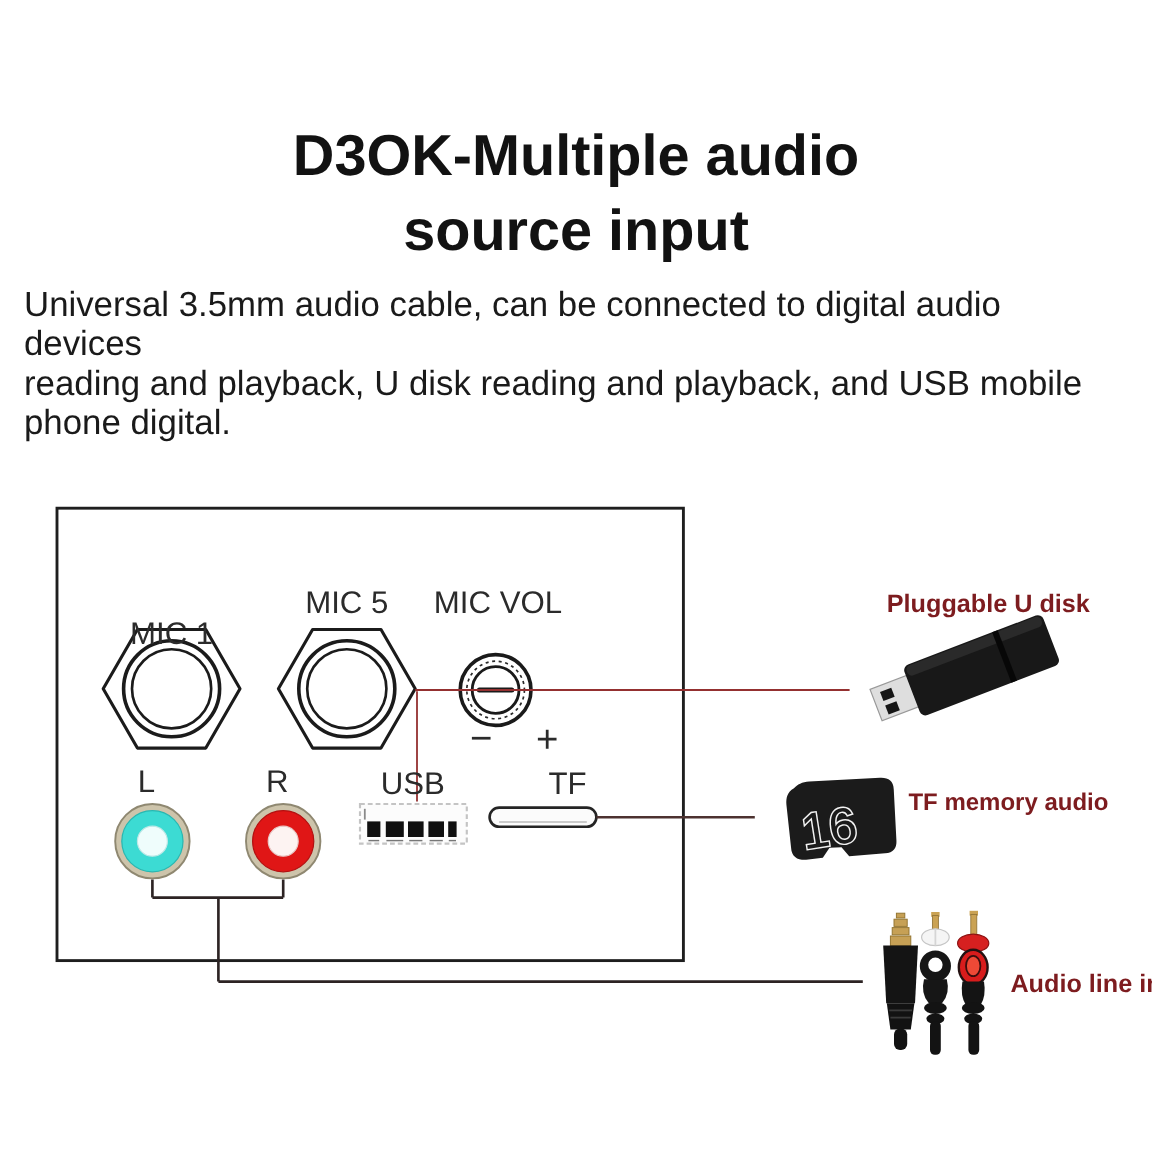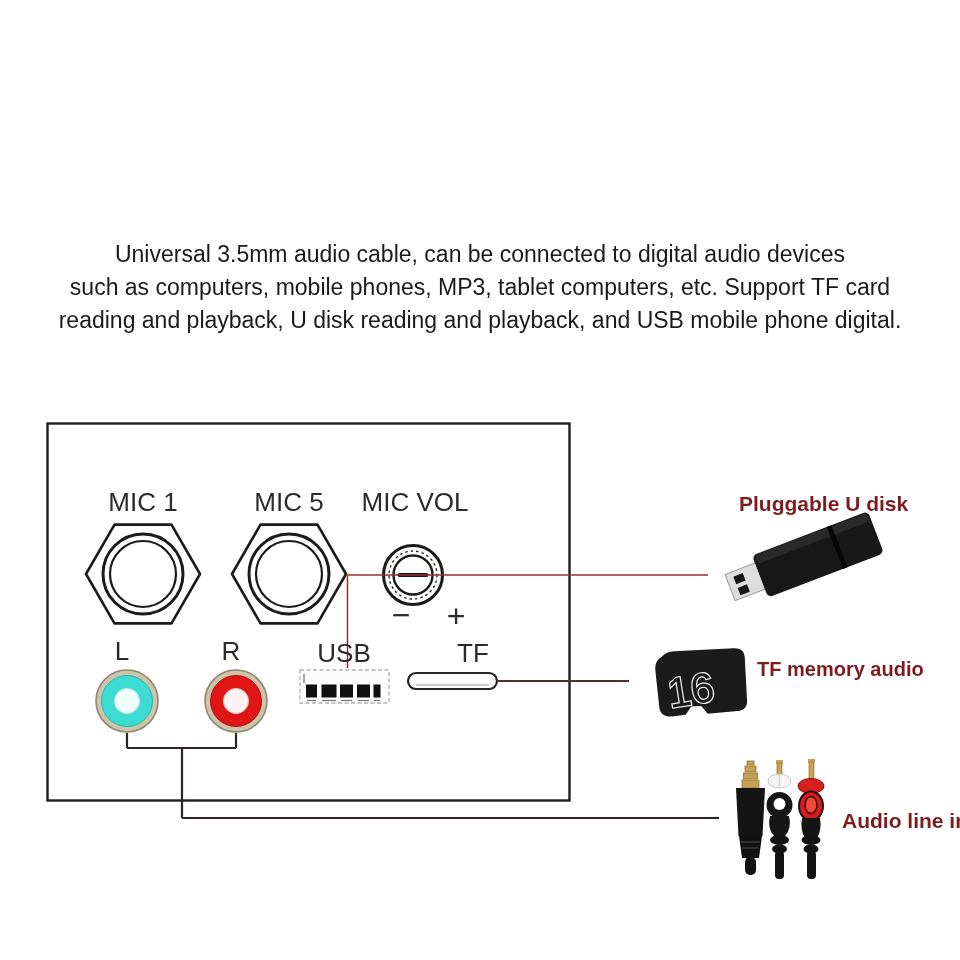--- a/index.html
+++ b/index.html
@@ -1,35 +1,38 @@
 <!DOCTYPE html>
 <html><head>
 <meta charset="utf-8">
 <style>
   html,body{margin:0;padding:0;background:#ffffff;}
   .page{position:relative;width:960px;height:960px;background:#ffffff;overflow:hidden;
         font-family:"Liberation Sans",sans-serif;}
   .title{position:absolute;top:100px;left:0;width:960px;text-align:center;
          font-weight:bold;font-size:48px;line-height:62px;color:#121212;letter-spacing:0;}
-  .desc{position:absolute;top:238px;left:20px;width:920px;text-align:center;
-        font-size:23px;line-height:33px;color:#1a1a1a;}
+  .desc{position:absolute;top:238px;left:20px;width:920px;
+        font-size:29px;line-height:33px;color:#1a1a1a;}
   .plabel{position:absolute;text-align:center;font-size:26px;color:#2b2b2b;}
   .sign{position:absolute;text-align:center;font-size:32px;color:#2b2b2b;}
   .rlabel{position:absolute;font-weight:bold;font-size:21px;color:#7d1c1f;white-space:nowrap;}
   svg{position:absolute;left:0;top:0;}
 </style>
 </head>
 <body>
 
 <div class="page">
 
+  <div class="title">
+    <div>D3OK-Multiple audio</div>
+    <div>source input</div>
+  </div>
 
   <div class="desc">
     <div>Universal 3.5mm audio cable, can be connected to digital audio devices</div>
-    <div>such as computers, mobile phones, MP3, tablet computers, etc. Support TF card</div>
     <div>reading and playback, U disk reading and playback, and USB mobile phone digital.</div>
   </div>
 
   <svg width="960" height="960" viewBox="0 0 960 960">
 
     <rect x="47.5" y="423.5" width="522" height="377" fill="#ffffff" stroke="#1e1e1e" stroke-width="2.4"></rect>
 
     <g>
       <polygon points="200,574 171.5,524.6 114.5,524.6 86,574 114.5,623.4 171.5,623.4" fill="#ffffff" stroke="#1b1b1b" stroke-width="2.6" stroke-linejoin="round"></polygon>
       <circle cx="143" cy="574" r="40" fill="none" stroke="#1b1b1b" stroke-width="3"></circle>
@@ -136,21 +139,21 @@
         <ellipse cx="811" cy="806" rx="12" ry="14.5" fill="#d81c1c" stroke="#231111" stroke-width="2"></ellipse>
         <ellipse cx="811" cy="805" rx="6" ry="8.5" fill="#ee4936" stroke="#3c0d0d" stroke-width="1.5"></ellipse>
         <path d="M802,818 q-2,12 3,20 h12 q5,-8 3,-20 z" fill="#141414"></path>
         <ellipse cx="811" cy="840" rx="9.5" ry="5" fill="#131313"></ellipse>
         <ellipse cx="811" cy="849" rx="7.5" ry="4.5" fill="#131313"></ellipse>
         <rect x="807" y="851" width="9" height="28" rx="4" fill="#131313"></rect>
       </g>
     </g>
   </svg>
 
-  <div class="plabel" style="left:83px;top:487px;width:120px;">MIC 1</div>
+  <div class="plabel" style="left:83px;top:513px;width:120px;">MIC 1</div>
   <div class="plabel" style="left:229px;top:487px;width:120px;">MIC 5</div>
   <div class="plabel" style="left:345px;top:487px;width:140px;">MIC VOL</div>
   <div class="sign" style="left:381px;top:597px;width:40px;">−</div>
   <div class="sign" style="left:436px;top:598px;width:40px;">+</div>
   <div class="plabel" style="left:102px;top:636px;width:40px;">L</div>
   <div class="plabel" style="left:211px;top:636px;width:40px;">R</div>
   <div class="plabel" style="left:314px;top:638px;width:60px;">USB</div>
   <div class="plabel" style="left:448px;top:638px;width:50px;">TF</div>
 
   <div class="rlabel" style="left:739px;top:492px;">Pluggable U disk</div>

